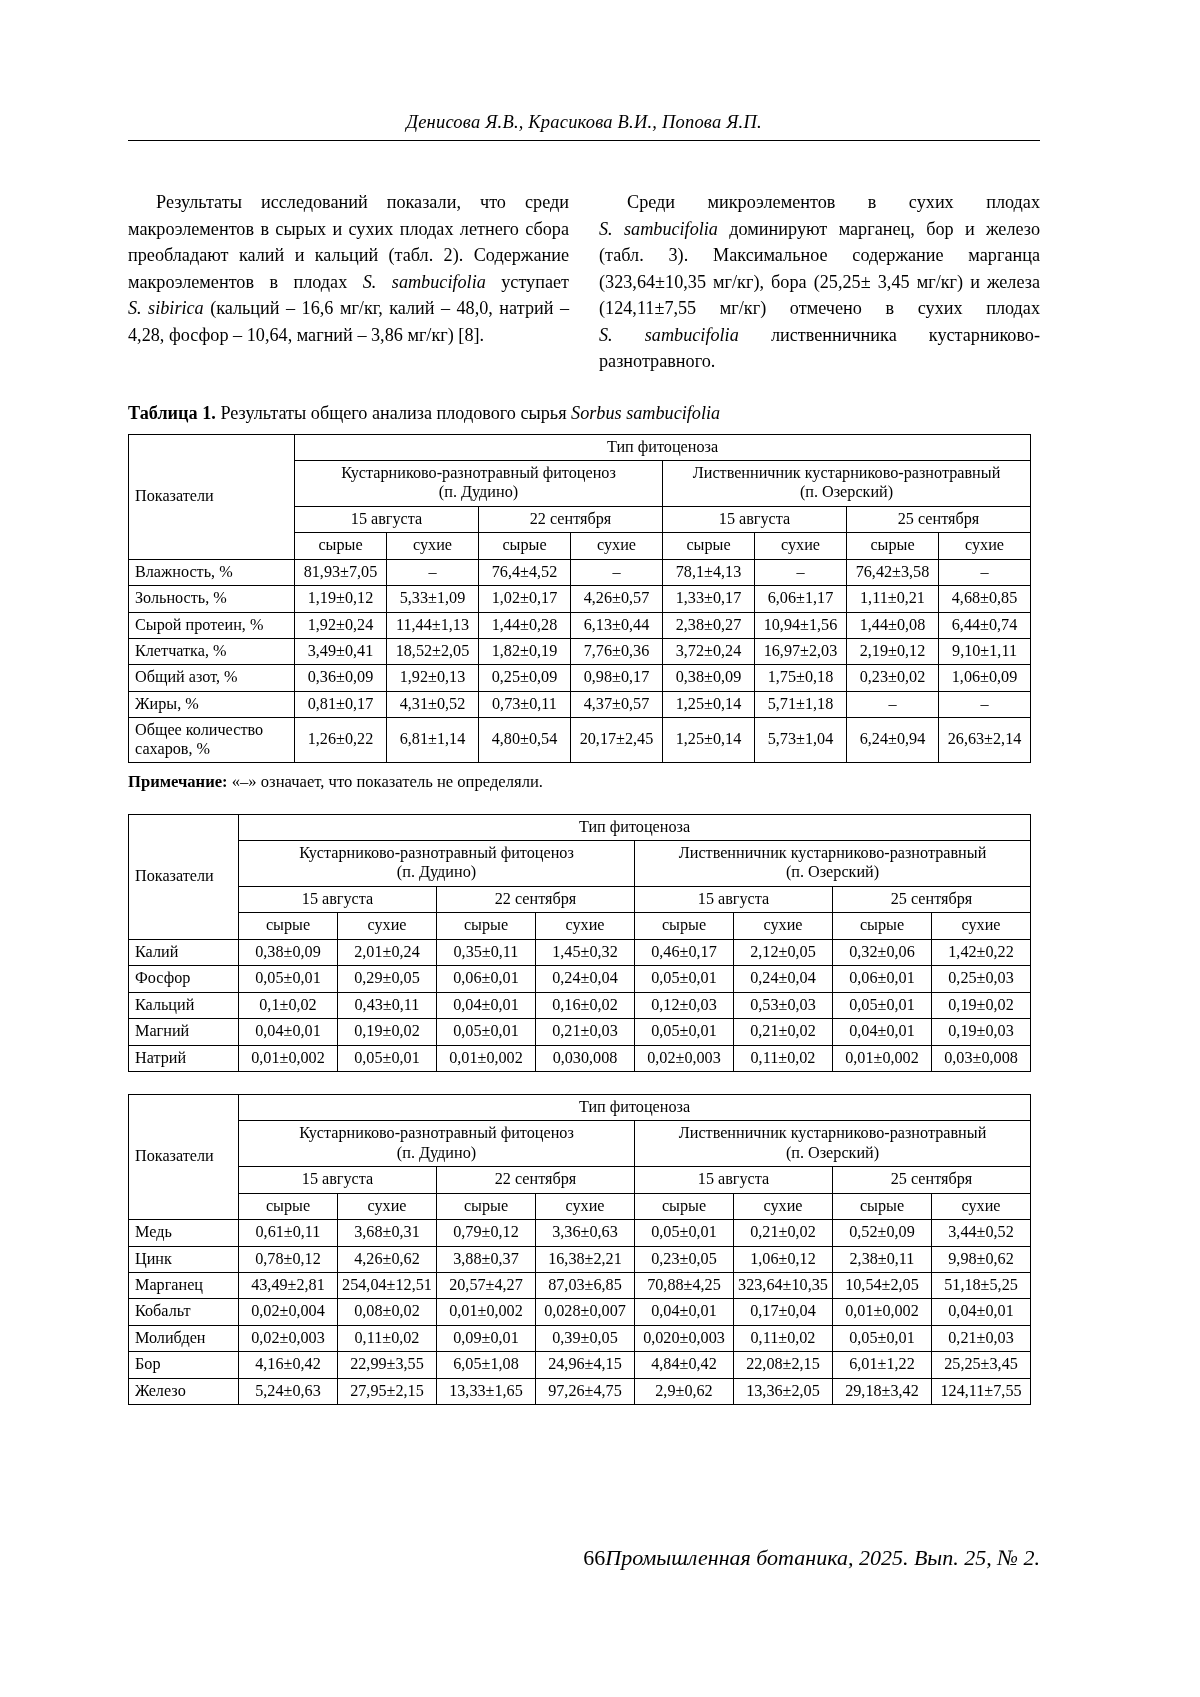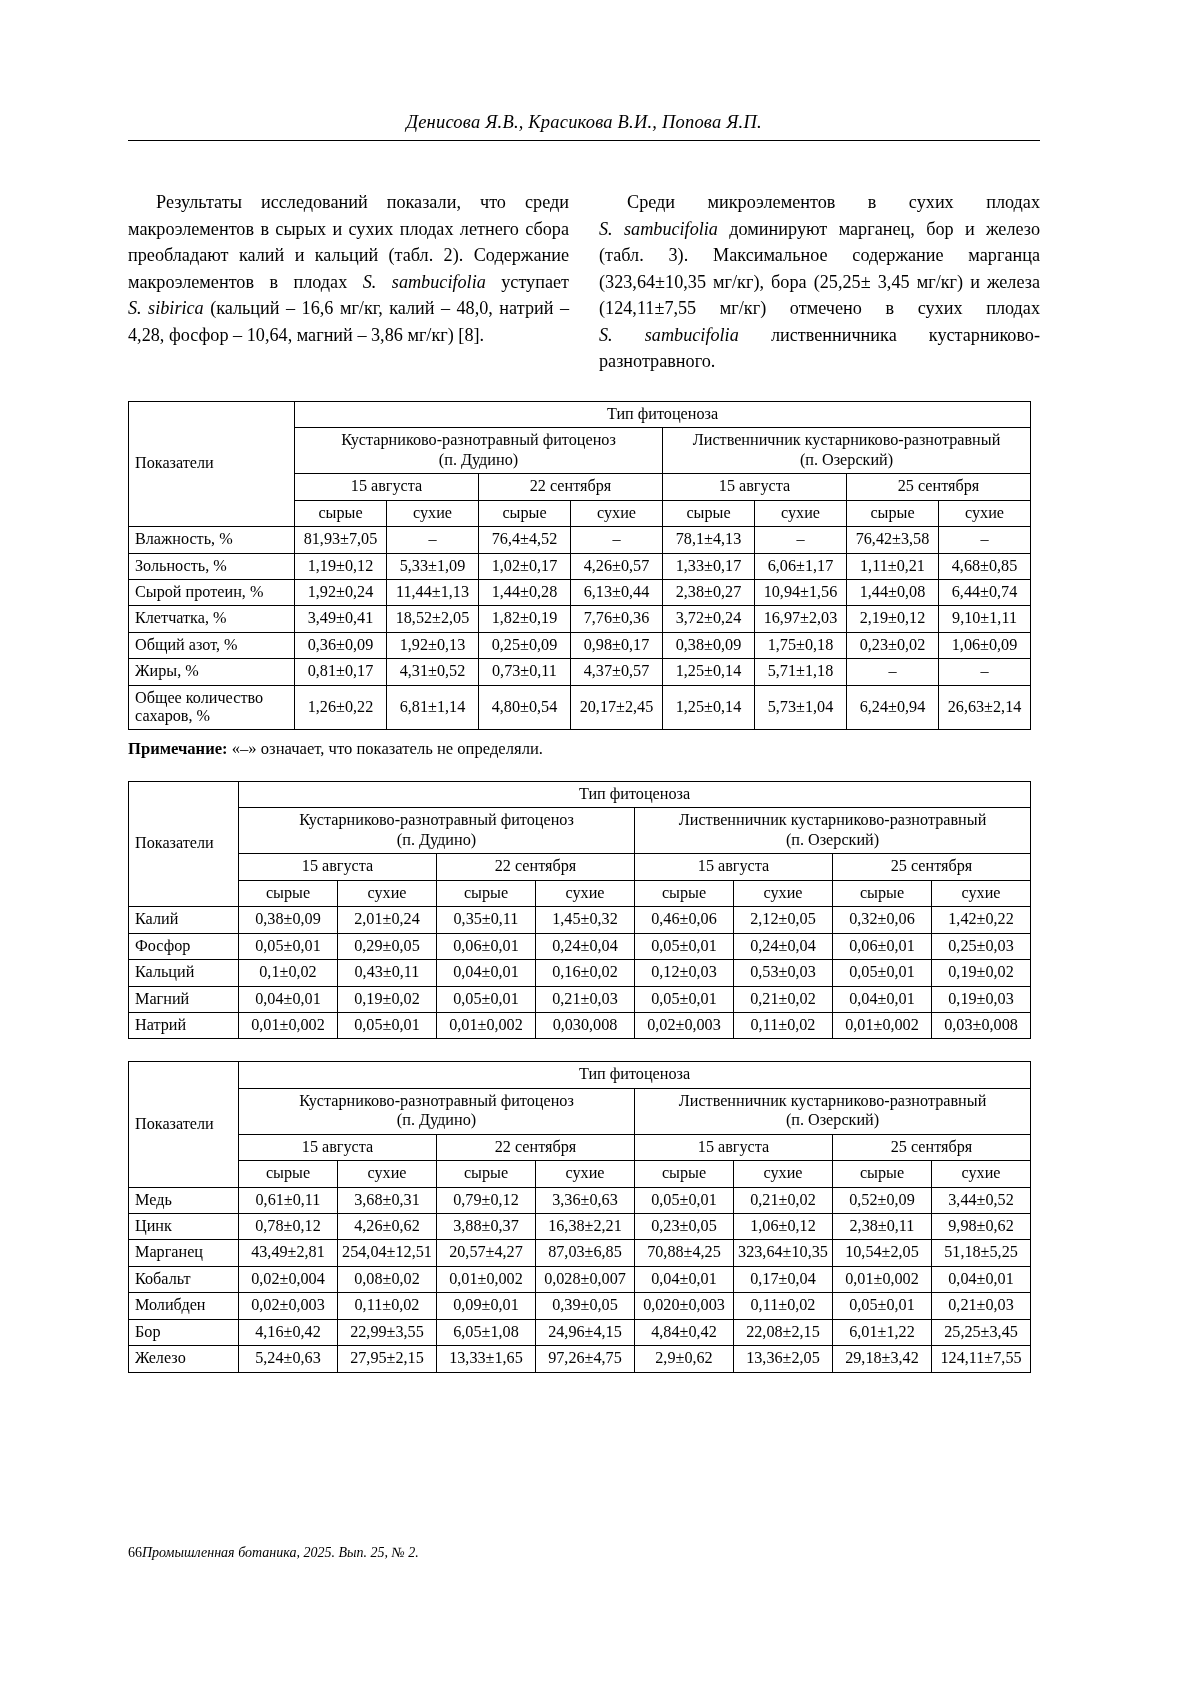--- a/index.html
+++ b/index.html
@@ -88,23 +88,23 @@
   .note b { font-weight: bold; }
   .sp { height: 22px; }
 
   
   .footer {
     position: absolute;
     left: 128px;
     top: 1545px;
     width: 912px;
     display: flex;
-    justify-content: flex-start;
+    justify-content: flex-end;
     align-items: baseline;
-    font-size: 14px;
+    font-size: 22px;
   }
   .footer .pageno { font-family: "Liberation Serif", serif; }
   .footer .jrnl { font-style: italic; }
 </style>
 </head>
 <body>
 
 <div class="page">
 
   <div class="runhead">Денисова Я.В., Красикова В.И., Попова Я.П.</div>
@@ -116,20 +116,23 @@
         <span style="text-indent:28px">Результаты исследований показали, что среди макроэлементов в сырых и сухих плодах летнего сбора преобладают калий и кальций (табл.&nbsp;2). Содержание макроэлементов в плодах <i>S.&nbsp;sambucifolia</i> уступает <i>S.&nbsp;sibirica</i> (кальций&nbsp;– 16,6&nbsp;мг/кг, калий&nbsp;– 48,0, натрий&nbsp;– 4,28, фосфор&nbsp;– 10,64, магний&nbsp;– 3,86&nbsp;мг/кг) [8].</span>
       </p>
     </div>
     <div class="col">
       <p>
         Среди микроэлементов в сухих плодах <i>S.&nbsp;sambucifolia</i> доминируют марганец, бор и железо (табл.&nbsp;3). Максимальное содержание марганца (323,64±10,35 мг/кг), бора (25,25± 3,45 мг/кг) и железа (124,11±7,55 мг/кг) отмечено в сухих плодах <i>S.&nbsp;sambucifolia</i> лиственничника кустарниково-разнотравного.
       </p>
     </div>
   </div>
 
+  <div class="caption">
+    <b>Таблица 1.</b><span> Результаты общего анализа плодового сырья </span><i>Sorbus sambucifolia</i>
+  </div>
 
   <table class="t">
     <colgroup>
       <col style="width:166px">
         <col style="width:92px">
         <col style="width:92px">
         <col style="width:92px">
         <col style="width:92px">
         <col style="width:92px">
         <col style="width:92px">
@@ -296,21 +299,21 @@
         <td>сырые</td>
         <td>сухие</td>
       </tr>
 
       <tr>
         <td class="lbl">Калий</td>
         <td>0,38±0,09</td>
         <td>2,01±0,24</td>
         <td>0,35±0,11</td>
         <td>1,45±0,32</td>
-        <td>0,46±0,06</td>
+        <td>0,46±0,17</td>
         <td>2,12±0,05</td>
         <td>0,32±0,06</td>
         <td>1,42±0,22</td>
       </tr>
       <tr>
         <td class="lbl">Фосфор</td>
         <td>0,05±0,01</td>
         <td>0,29±0,05</td>
         <td>0,06±0,01</td>
         <td>0,24±0,04</td>

